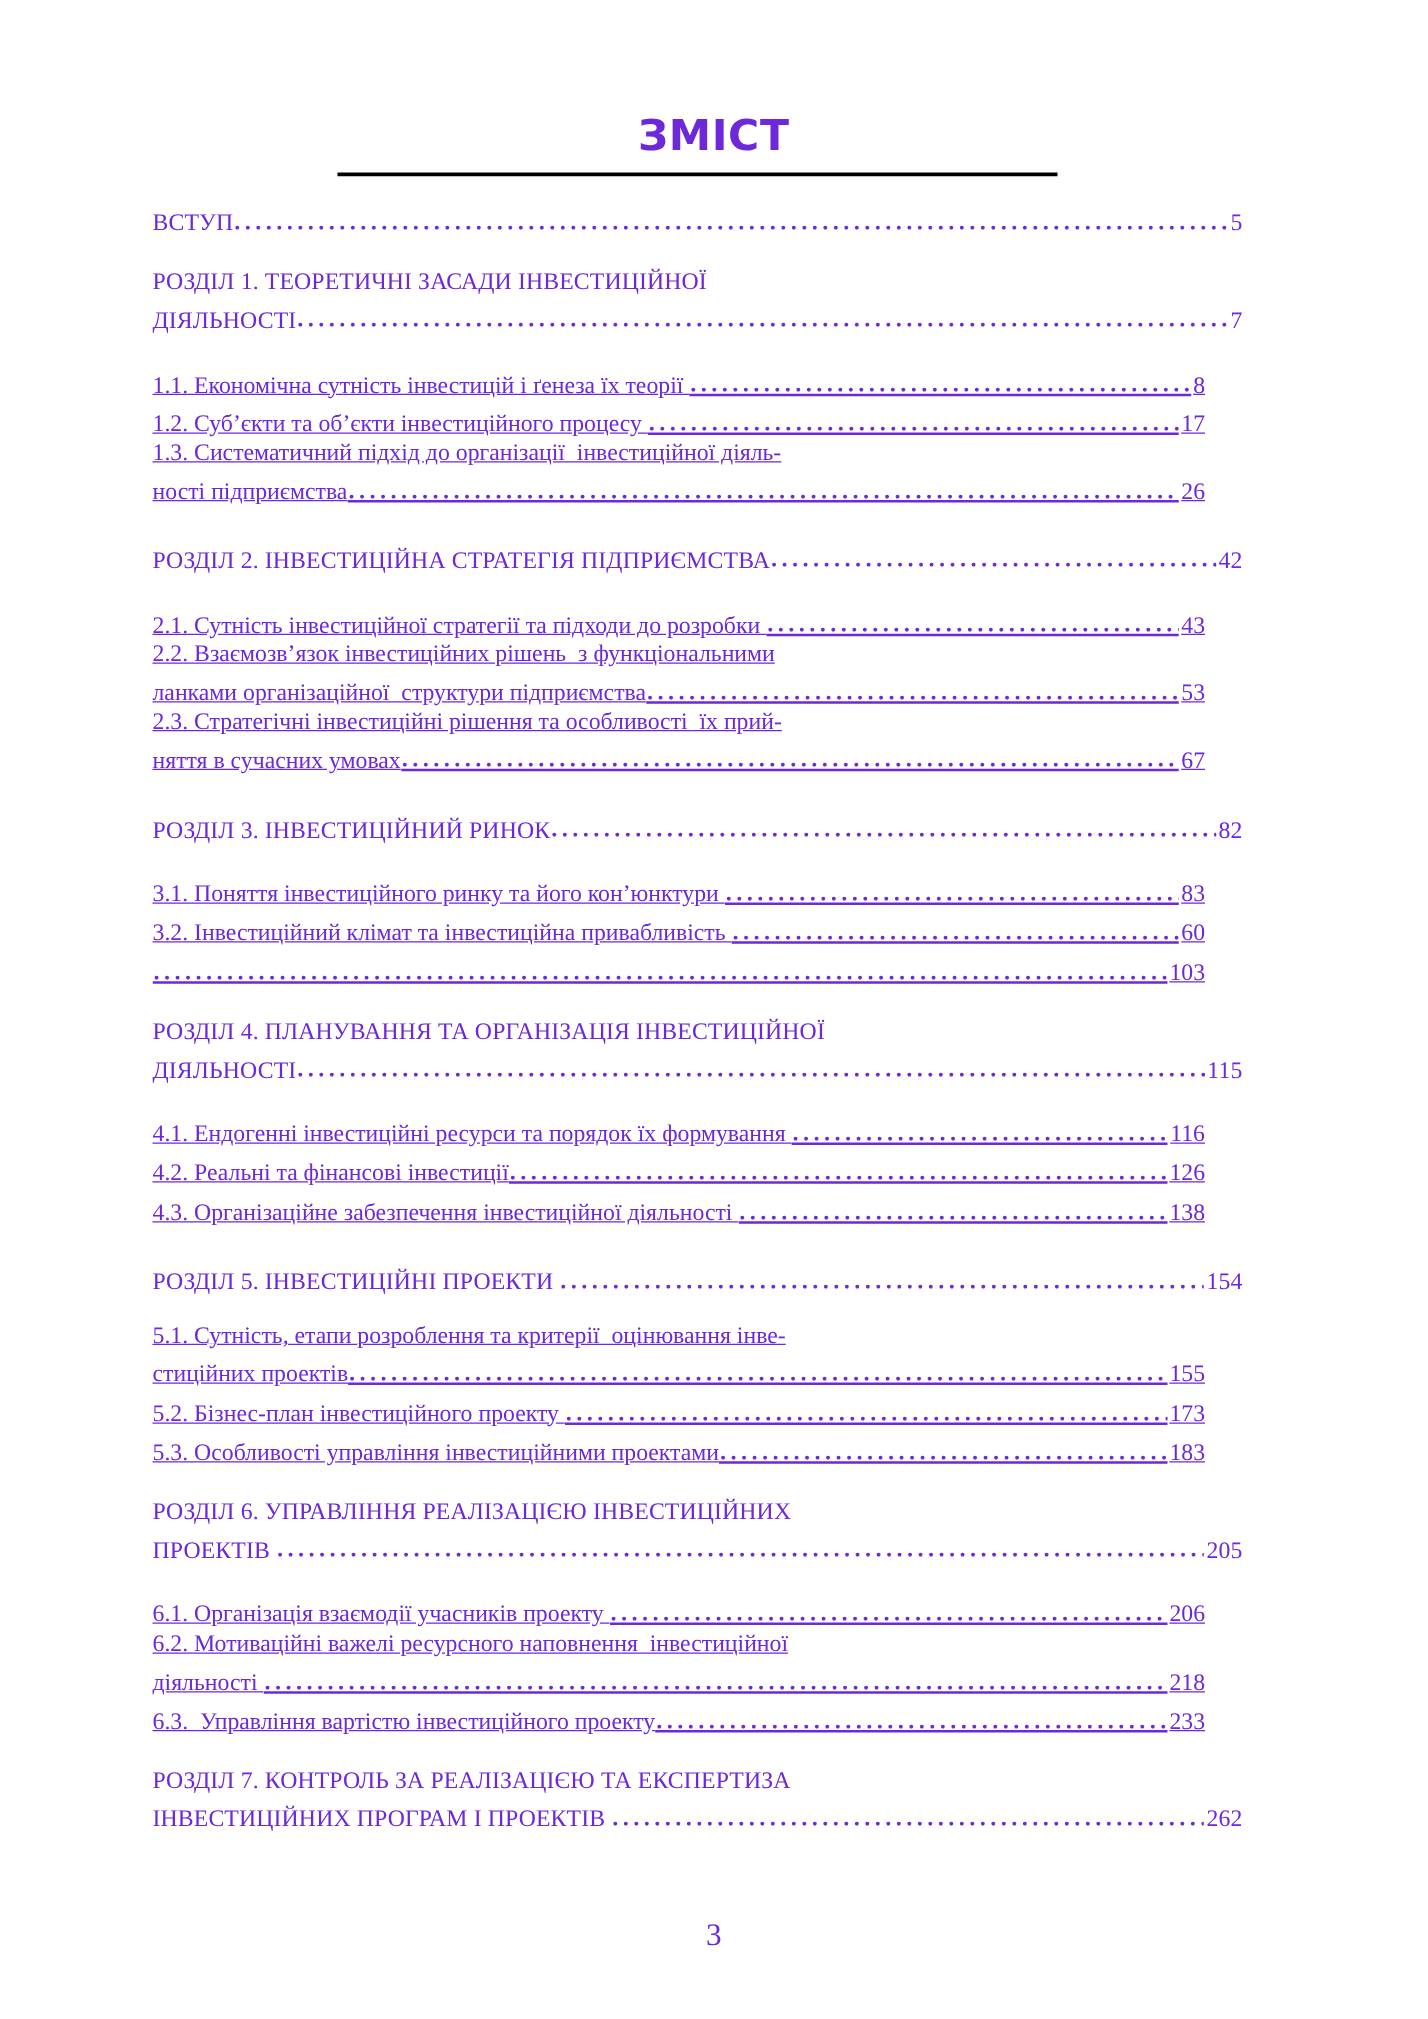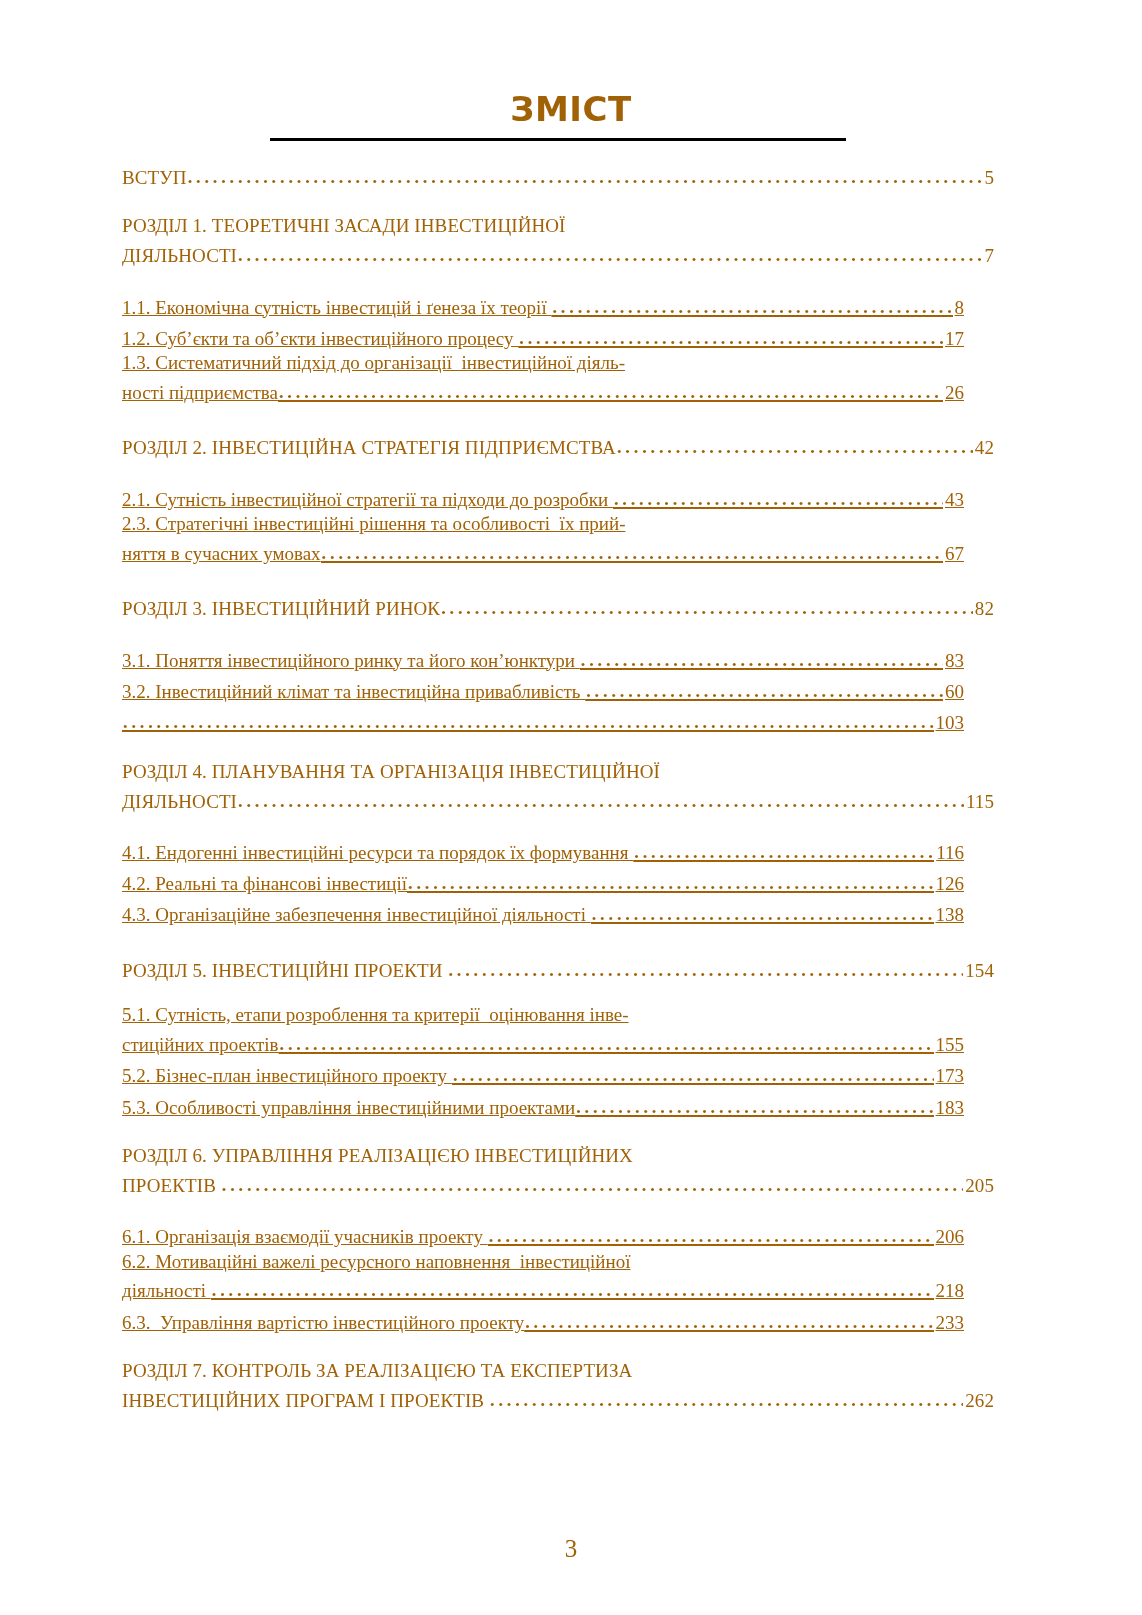--- a/index.html
+++ b/index.html
@@ -9,21 +9,21 @@
     background: #ffffff;
   }
   .page {
     position: relative;
     width: 1142px;
     height: 1615px;
     margin: 0 auto;
     background: #ffffff;
     overflow: hidden;
     font-family: "Liberation Serif", "DejaVu Serif", serif;
-    color: #a16207;
+    color: #6d28d9;
   }
 
   
   .toc-title {
     position: absolute;
     top: 92px;
     left: 0;
     width: 1142px;
     text-align: center;
     font-family: "DejaVu Sans", "Liberation Sans", sans-serif;
@@ -150,20 +150,24 @@
       </div>
       <div class="gap-chapter"></div>
       <div class="entry level-chapter">
         <div class="line"><span class="txt">РОЗДІЛ 2. ІНВЕСТИЦІЙНА СТРАТЕГІЯ ПІДПРИЄМСТВА</span><span class="leader"></span><span class="pageno">42</span></div>
       </div>
       <div class="gap-section"></div>
       <div class="entry level-section">
         <div class="line"><span class="txt">2.1. Сутність інвестиційної стратегії та підходи до розробки </span><span class="leader"></span><span class="pageno">43</span></div>
       </div>
       <div class="entry level-section">
+        <div class="line plain"><span class="txt">2.2. Взаємозв’язок інвестиційних рішень  з функціональними</span><span class="leader no-dots"></span></div>
+        <div class="line"><span class="txt">ланками організаційної  структури підприємства</span><span class="leader"></span><span class="pageno">53</span></div>
+      </div>
+      <div class="entry level-section">
         <div class="line plain"><span class="txt">2.3. Стратегічні інвестиційні рішення та особливості  їх прий-</span><span class="leader no-dots"></span></div>
         <div class="line"><span class="txt">няття в сучасних умовах</span><span class="leader"></span><span class="pageno">67</span></div>
       </div>
       <div class="gap-chapter"></div>
       <div class="entry level-chapter">
         <div class="line"><span class="txt">РОЗДІЛ 3. ІНВЕСТИЦІЙНИЙ РИНОК</span><span class="leader"></span><span class="pageno">82</span></div>
       </div>
       <div class="gap-section"></div>
       <div class="entry level-section">
         <div class="line"><span class="txt">3.1. Поняття інвестиційного ринку та його кон’юнктури </span><span class="leader"></span><span class="pageno">83</span></div>

